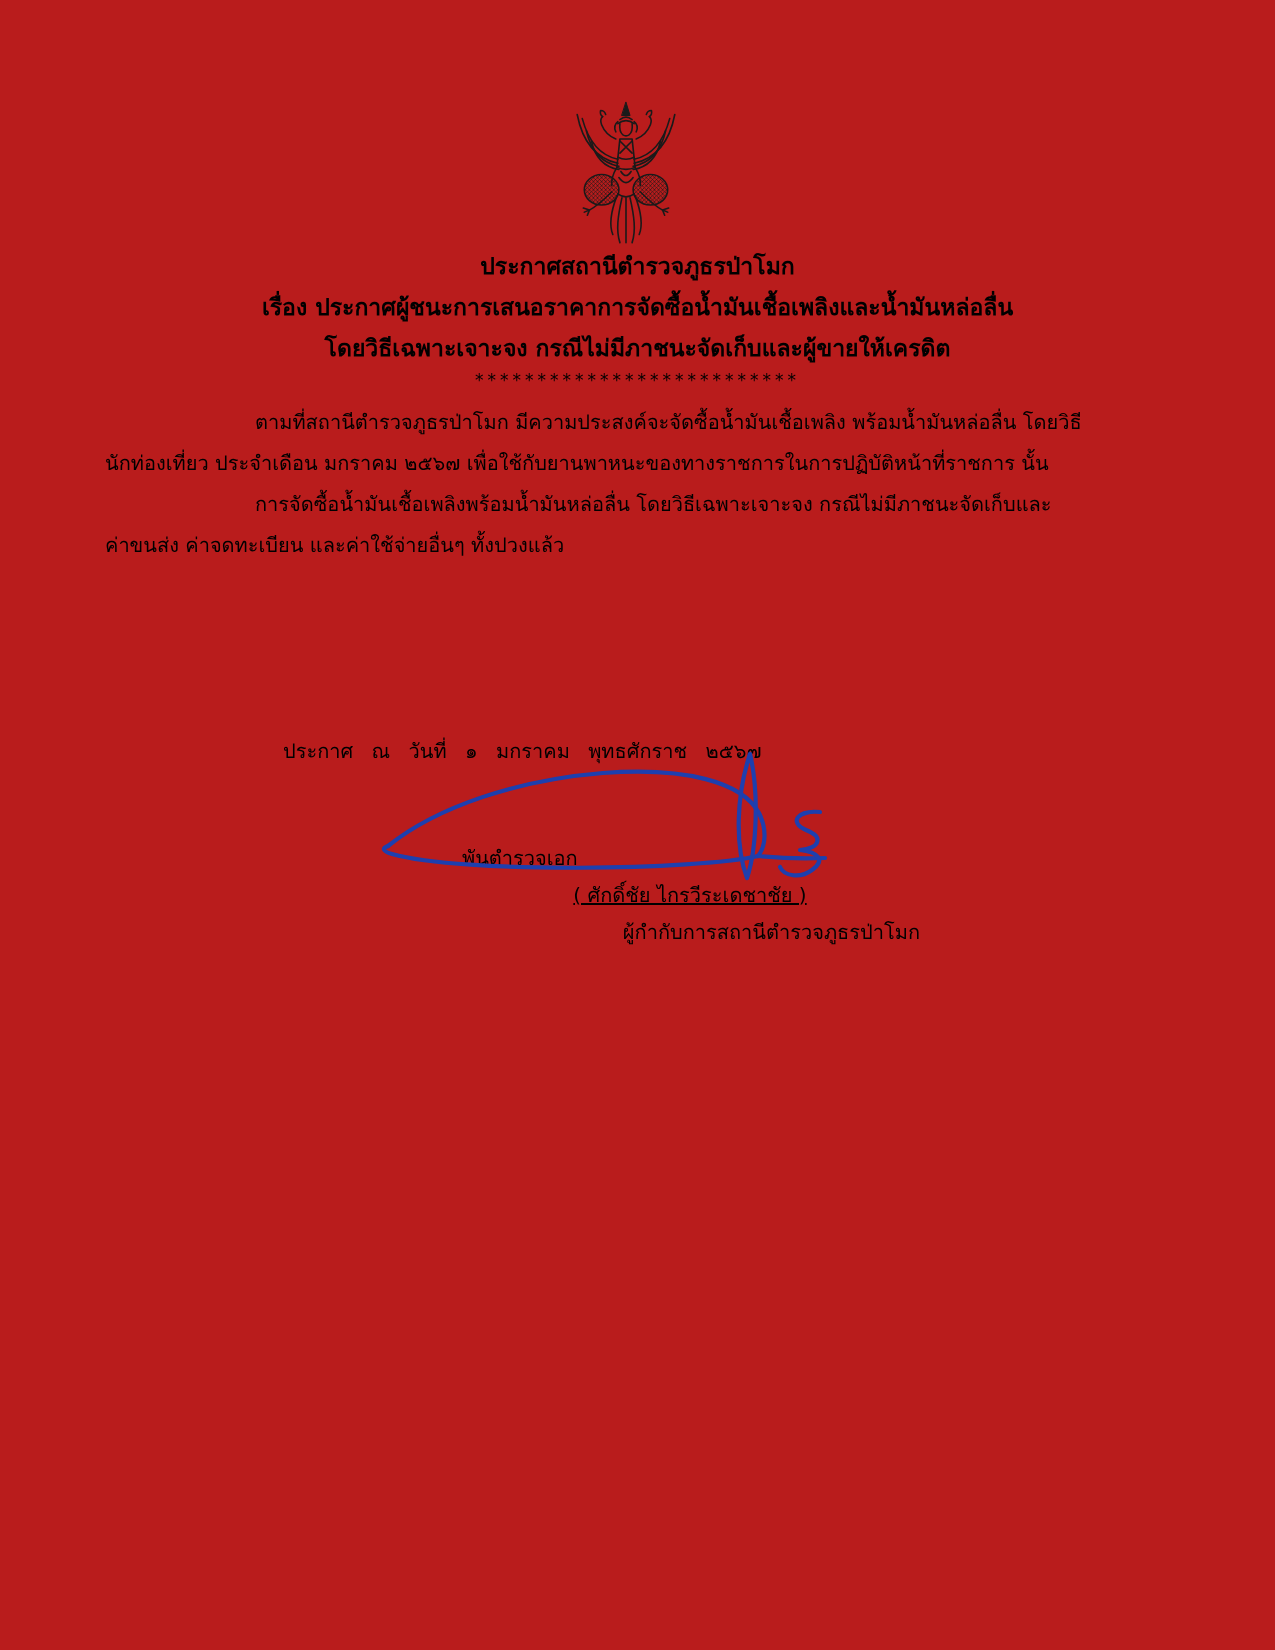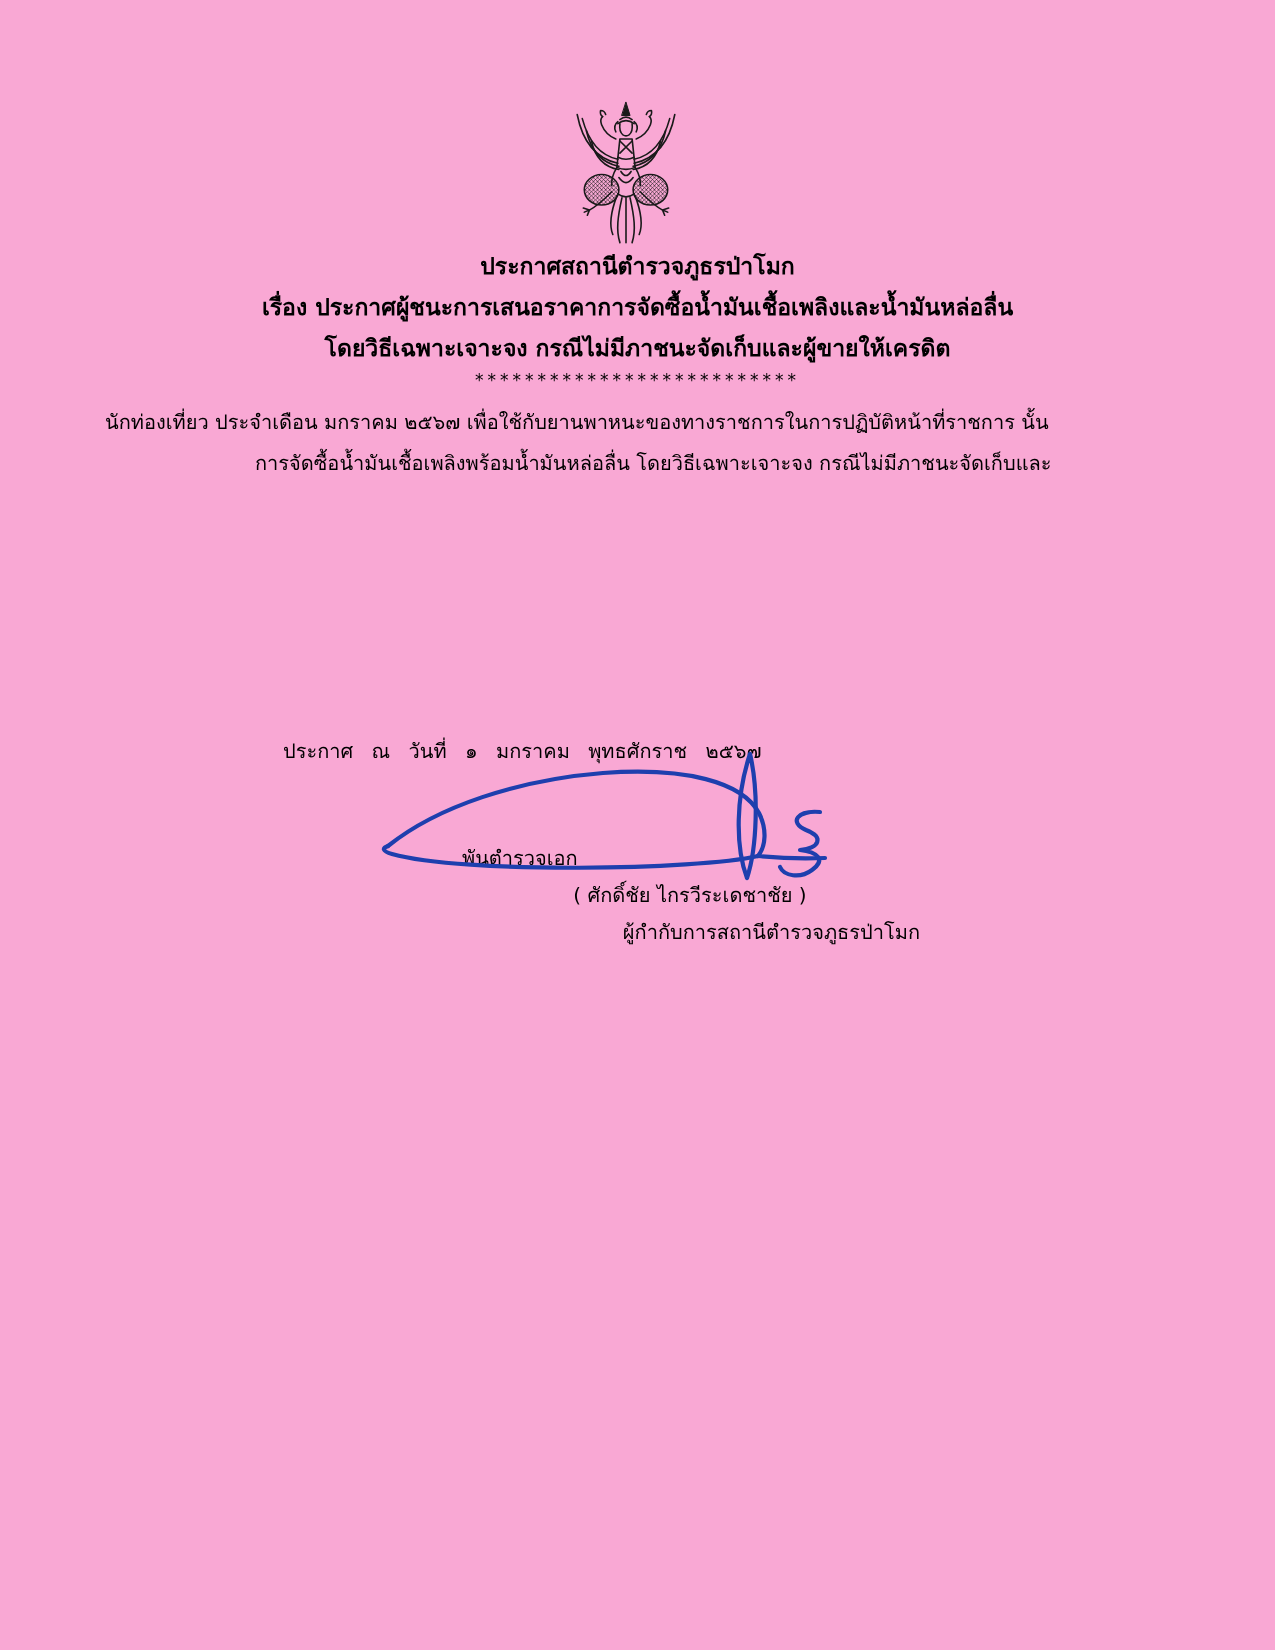--- a/index.html
+++ b/index.html
@@ -4,21 +4,21 @@
 <style>
   html, body {
     margin: 0;
     padding: 0;
     background: #ffffff;
   }
   .page {
     position: relative;
     width: 1275px;
     height: 1650px;
-    background: #f9a8d4;
+    background: #b91c1c;
     font-family: "DejaVu Sans", sans-serif;
     color: #000000;
     overflow: hidden;
   }
   .emblem {
     position: absolute;
     left: 565px;
     top: 100px;
     width: 122px;
     height: 148px;
@@ -81,20 +81,21 @@
   .sig-name {
     position: absolute;
     left: 460px;
     top: 879px;
     width: 460px;
     text-align: center;
     font-size: 20px;
     line-height: 32px;
     white-space: nowrap;
     z-index: 1;
+    text-decoration: underline;
   }
   .sig-position {
     position: absolute;
     left: 460px;
     top: 916px;
     width: 460px;
     text-align: right;
     font-size: 20px;
     line-height: 32px;
     white-space: nowrap;
@@ -185,24 +186,26 @@
   <div class="title-block">
     <div>ประกาศสถานีตำรวจภูธรป่าโมก</div>
     <div>เรื่อง ประกาศผู้ชนะการเสนอราคาการจัดซื้อน้ำมันเชื้อเพลิงและน้ำมันหล่อลื่น</div>
     <div>โดยวิธีเฉพาะเจาะจง กรณีไม่มีภาชนะจัดเก็บและผู้ขายให้เครดิต</div>
   </div>
 
   <div class="asterisk-line">**************************</div>
 
   <div class="body-block">
     <div>
+      <div class="body-line indent">ตามที่สถานีตำรวจภูธรป่าโมก มีความประสงค์จะจัดซื้อน้ำมันเชื้อเพลิง พร้อมน้ำมันหล่อลื่น โดยวิธี</div>
       <div class="body-line">นักท่องเที่ยว ประจำเดือน มกราคม ๒๕๖๗ เพื่อใช้กับยานพาหนะของทางราชการในการปฏิบัติหน้าที่ราชการ นั้น</div>
     </div>
     <div>
       <div class="body-line indent">การจัดซื้อน้ำมันเชื้อเพลิงพร้อมน้ำมันหล่อลื่น โดยวิธีเฉพาะเจาะจง กรณีไม่มีภาชนะจัดเก็บและ</div>
+      <div class="body-line">ค่าขนส่ง ค่าจดทะเบียน และค่าใช้จ่ายอื่นๆ ทั้งปวงแล้ว</div>
     </div>
   </div>
 
   <div class="date-line">ประกาศ ณ วันที่ ๑ มกราคม พุทธศักราช ๒๕๖๗</div>
 
   <div class="sig-rank">พันตำรวจเอก</div>
   <div class="sig-name">( ศักดิ์ชัย ไกรวีระเดชาชัย )</div>
   <div class="sig-position">ผู้กำกับการสถานีตำรวจภูธรป่าโมก</div>
 
   <svg class="signature-svg" viewBox="0 0 470 148" xmlns="http://www.w3.org/2000/svg">

